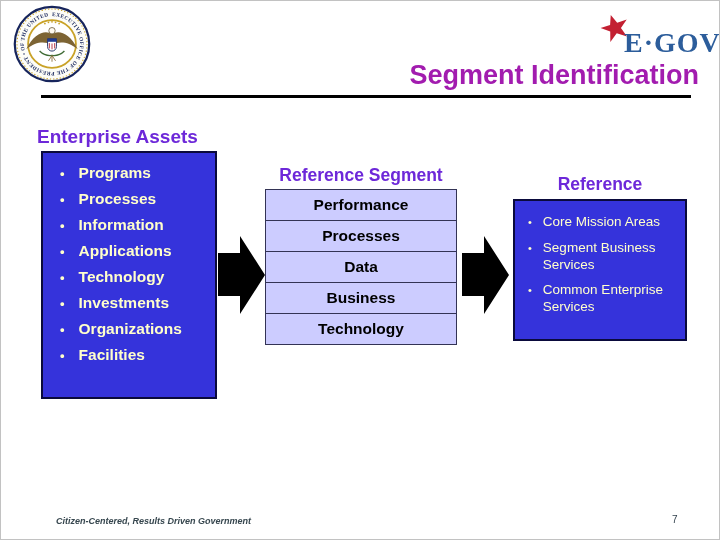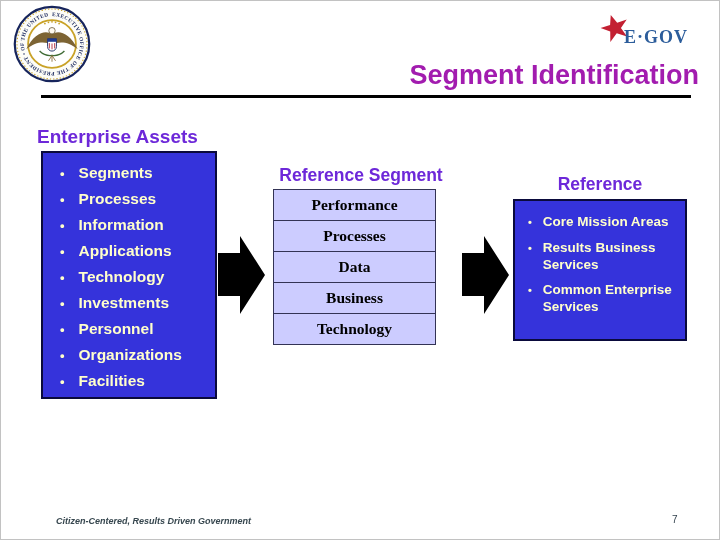--- a/index.html
+++ b/index.html
@@ -7,21 +7,21 @@
     width:720px;height:540px;position:relative;background:#ffffff;
     font-family:"Liberation Sans", sans-serif;overflow:hidden;
     border:1px solid #c2c2c2;box-sizing:border-box;
   }
   
   .seal{position:absolute;left:12px;top:4px;width:78px;height:78px;}
   .egov{position:absolute;top:10px;right:19px;width:100px;height:48px;}
   .egov .star{position:absolute;left:0;top:2px;}
   .egov .egov-text{
     position:absolute;left:24px;top:16px;
-    font-family:"Liberation Serif", serif;font-size:18px;font-weight:bold;
+    font-family:"Liberation Serif", serif;font-size:28px;font-weight:bold;
     color:#2c5d9b;letter-spacing:1px;white-space:nowrap;
   }
   .slide-title{
     position:absolute;top:59px;right:20px;
     font-size:27px;font-weight:bold;color:#a21caf;white-space:nowrap;
   }
   .title-rule{position:absolute;left:40px;top:94px;width:650px;height:3px;background:#000;}
 
   
   .col-heading{position:absolute;font-weight:bold;color:#6d28d9;white-space:nowrap;}
@@ -34,35 +34,35 @@
   .ea-heading{left:36px;top:125px;font-size:19px;}
   .ea-box{left:40px;top:150px;width:176px;height:248px;padding-top:7px;}
   .ea-box li{
     display:flex;align-items:center;height:26px;
     color:#ffffcc;font-weight:bold;font-size:15.5px;
   }
   .ea-box li::before{content:"\2022";font-size:13px;margin:0 14px 0 17px;color:#ffffcc;}
 
   
   .rm-heading{left:264px;top:164px;width:192px;text-align:center;font-size:17.5px;}
-  .rm-stack{position:absolute;left:272px;top:188px;width:163px;font-family:Liberation Serif, serif;}
+  .rm-stack{position:absolute;left:264px;top:188px;width:192px;}
   .rm-row{
     box-sizing:border-box;width:100%;height:32px;background:#ccccff;
     border:1px solid #333355;margin-top:-1px;
     display:flex;align-items:center;justify-content:center;
     font-size:15.5px;font-weight:bold;color:#000;
   }
   .rm-row:first-child{margin-top:0;}
 
   
   .sg-heading{left:512px;top:173px;width:174px;text-align:center;font-size:17.5px;}
   .sg-box{left:512px;top:198px;width:174px;height:142px;padding-top:12px;}
   .sg-box li{
     display:flex;align-items:flex-start;margin-bottom:8px;
-    color:#ffffcc;font-weight:bold;font-size:13.5px;line-height:17px;
+    color:#ffffcc;font-weight:normal;font-size:13.5px;line-height:17px;
   }
   .sg-box li::before{content:"\2022";font-size:11px;margin:1px 11px 0 13px;color:#ffffcc;}
   .sg-box li span{width:134px;}
 
   
   .arrow{position:absolute;top:235px;}
   .arrow-1{left:217px;}
   .arrow-2{left:461px;}
 
   
@@ -111,39 +111,36 @@
   <span class="egov-text">E·GOV</span>
 </div>
 
 <div class="slide-title">Segment Identification</div>
 <div class="title-rule"></div>
 
 <div class="col-heading ea-heading">Enterprise Assets</div>
 <div class="bluebox ea-box">
   <ul>
       <li>
-        <span>Segments</span>
+        <span>Programs</span>
       </li>
       <li>
         <span>Processes</span>
       </li>
       <li>
         <span>Information</span>
       </li>
       <li>
         <span>Applications</span>
       </li>
       <li>
         <span>Technology</span>
       </li>
       <li>
         <span>Investments</span>
-      </li>
-      <li>
-        <span>Personnel</span>
       </li>
       <li>
         <span>Organizations</span>
       </li>
       <li>
         <span>Facilities</span>
       </li>
     </ul>
 </div>
 
@@ -174,21 +171,21 @@
   <polygon points="0,17 22,17 22,0 47,39 22,78 22,60 0,60" fill="#000000"></polygon>
 </svg>
 
 <div class="col-heading sg-heading">Reference</div>
 <div class="bluebox sg-box">
   <ul>
       <li>
         <span>Core Mission Areas</span>
       </li>
       <li>
-        <span>Results Business Services</span>
+        <span>Segment Business Services</span>
       </li>
       <li>
         <span>Common Enterprise Services</span>
       </li>
     </ul>
 </div>
 
 <div class="footer-tagline">Citizen-Centered, Results Driven Government</div>
 <div class="page-number">7</div>
 

